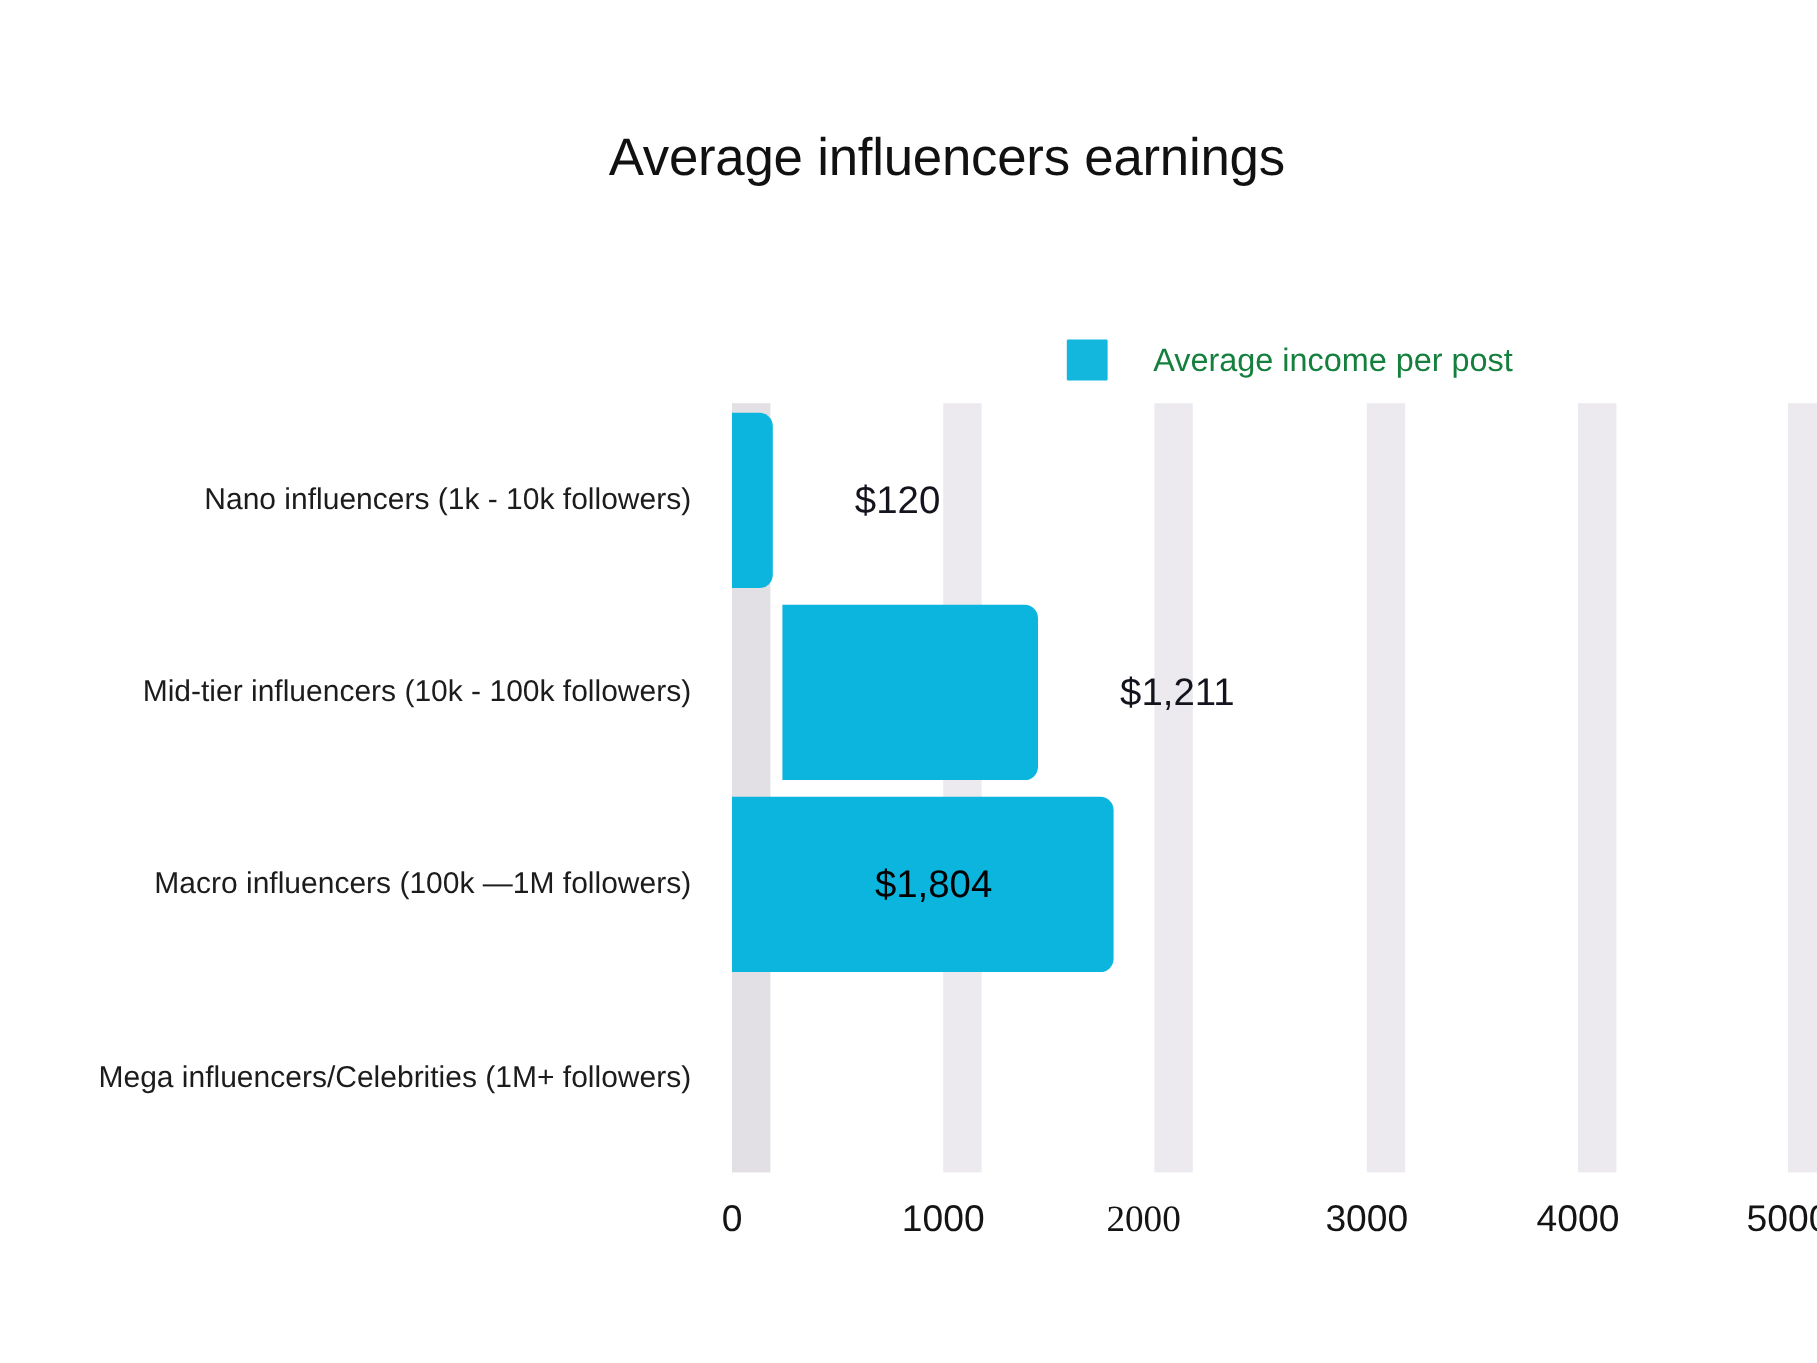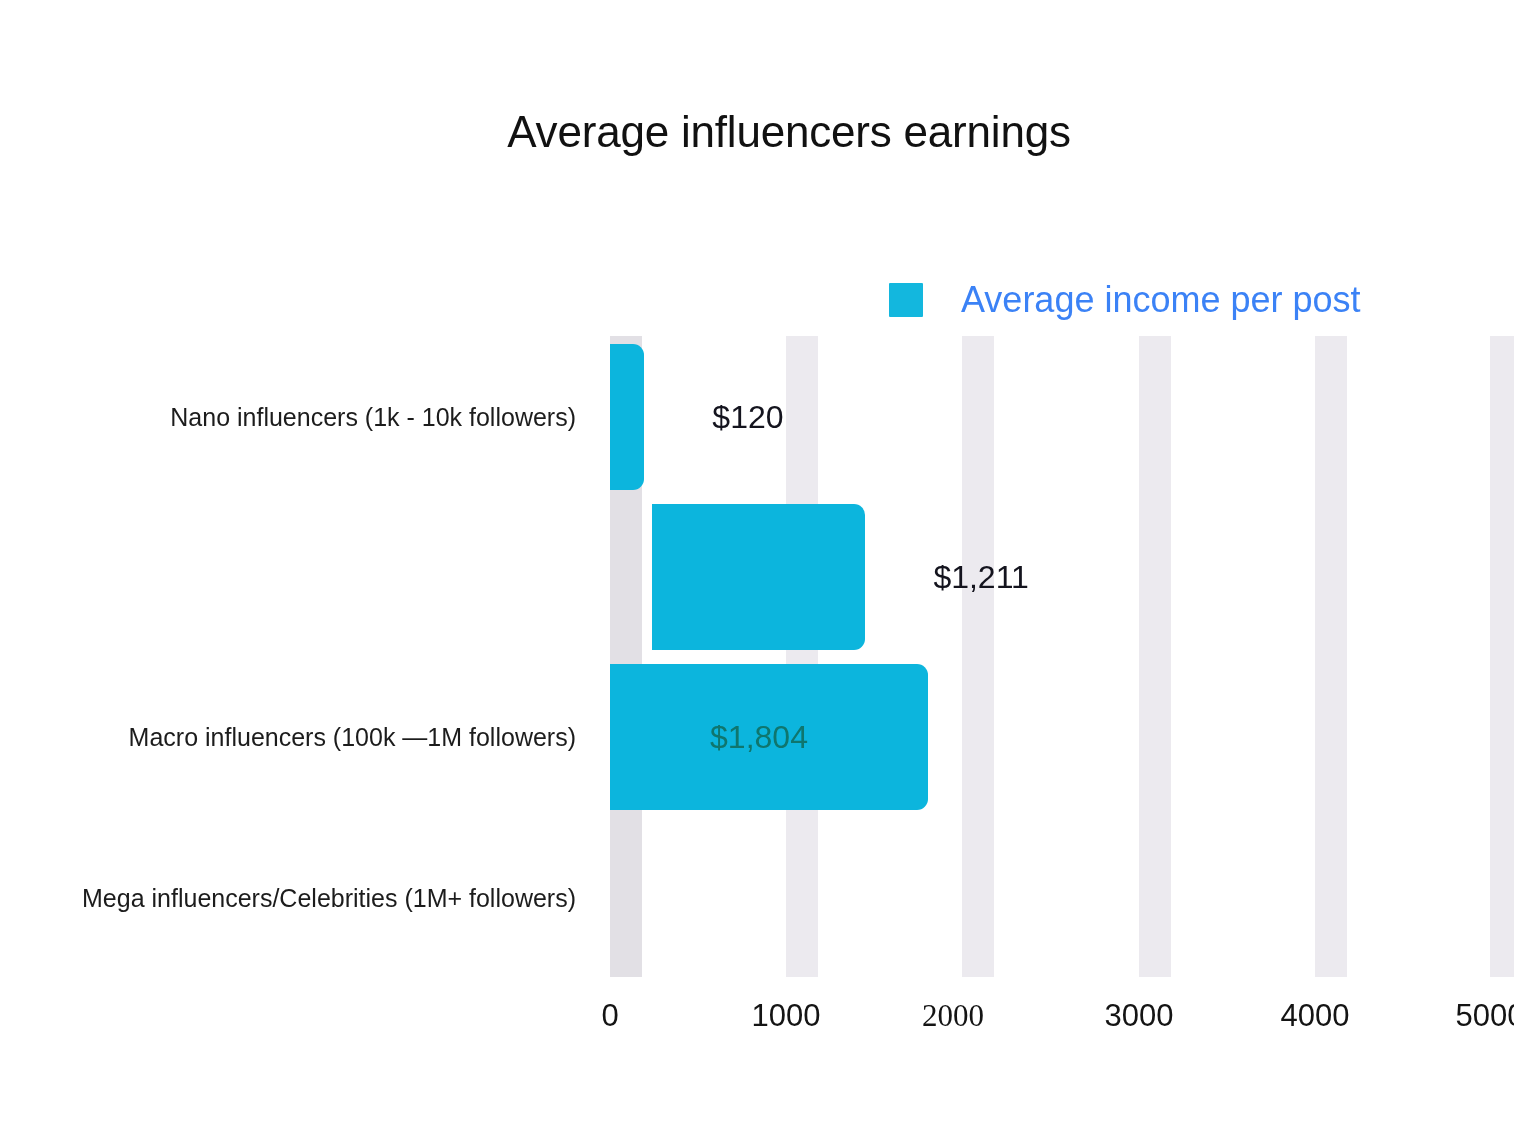--- a/index.html
+++ b/index.html
@@ -44,22 +44,22 @@
     height: 40px;
   }
   .legend-swatch {
     width: 34px;
     height: 34px;
     background: #13b7de;
     border-radius: 1px;
     flex: 0 0 auto;
   }
   .legend-label {
-    font-size: 36px;
-    color: #3b82f6;
+    font-size: 27px;
+    color: #15803d;
     font-weight: 400;
     white-space: nowrap;
   }
 
   
   .plot {
     position: absolute;
     left: 578px;
     top: 304px;
     width: 881px;   
@@ -149,20 +149,21 @@
 
   <div class="chart-title">Average influencers earnings</div>
 
   <div class="legend">
     <span class="legend-swatch" style="background: rgb(19, 183, 222);"></span>
     <span class="legend-label">Average income per post</span>
   </div>
 
   <div class="cat-labels">
     <div class="cat" style="top:81px;">Nano influencers (1k - 10k followers)</div>
+    <div class="cat" style="top:241px;">Mid-tier influencers (10k - 100k followers)</div>
     <div class="cat" style="top:401px;">Macro influencers (100k —1M followers)</div>
     <div class="cat" style="top:562px;margin-left:16px;">Mega influencers/Celebrities (1M+ followers)</div>
   </div>
 
   <div class="plot">
 
     <div class="axis-line"></div>
     <div class="gridline" style="left:176px;"></div>
     <div class="gridline" style="left:352px;"></div>
     <div class="gridline" style="left:529px;"></div>
@@ -174,21 +175,21 @@
       <div class="bar-value" style="left: 86.359px; transform: translateY(-50%); color: rgb(20, 20, 30);">$120</div>
     </div>
 
     <div class="bar-row" style="top:168px; height:146px;margin-left:42px;">
       <div class="bar" style="width: 213.378px; background: rgb(12, 181, 221);"></div>
       <div class="bar-value" style="left: 265.378px; transform: translateY(-50%); color: rgb(20, 20, 30);">$1,211</div>
     </div>
 
     <div class="bar-row" style="top:328px; height:146px;">
       <div class="bar" style="width: 317.865px; background: rgb(12, 181, 221);"></div>
-      <div class="bar-value" style="left: 149px; transform: translate(-50%, -50%); color: #0f766e;">$1,804</div>
+      <div class="bar-value" style="left: 168px; transform: translate(-50%, -50%); color: #000000;">$1,804</div>
     </div>
 
 
   </div>
 
   <div class="xticks">
     <span class="xtick" style="left:0px;">0</span>
     <span class="xtick" style="left:176px;">1000</span>
     <span class="xtick" style="left:343px;font-family:Liberation Serif, serif;">2000</span>
     <span class="xtick" style="left:529px;">3000</span>

